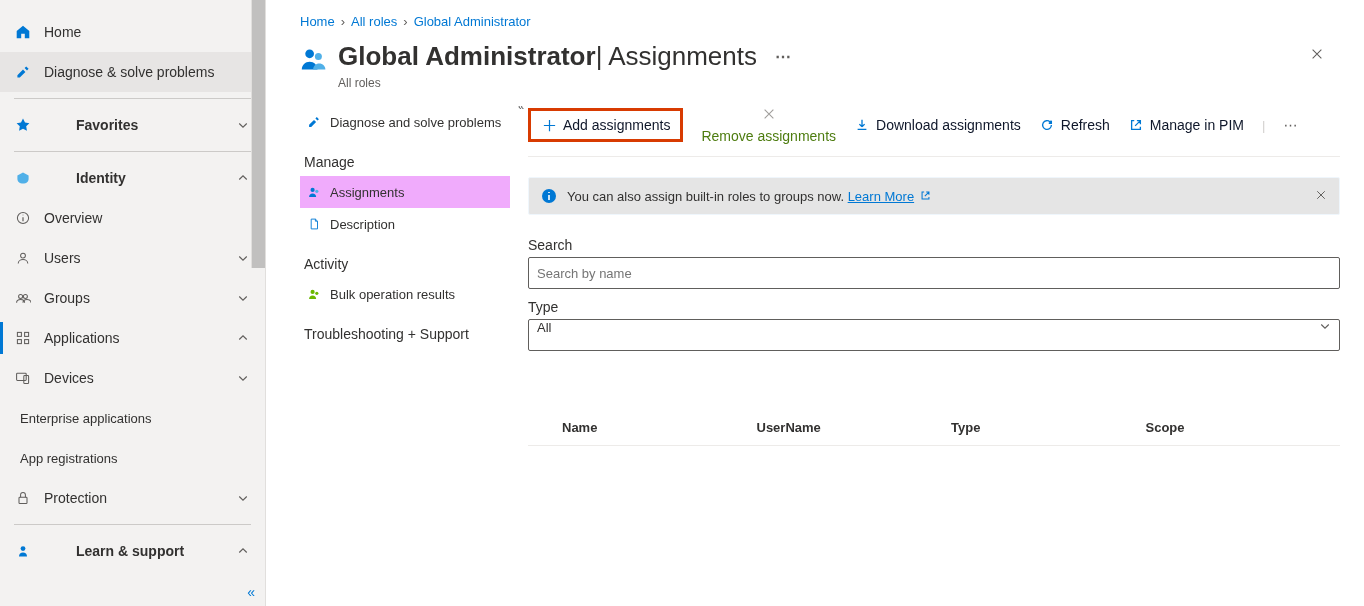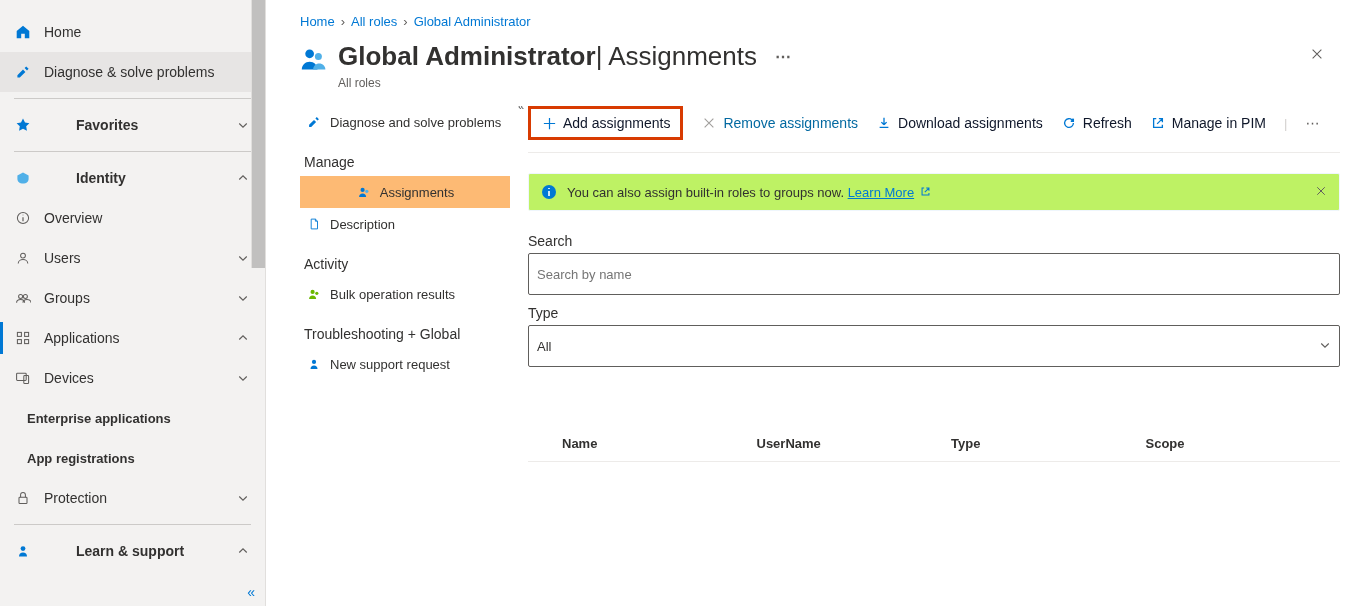--- a/index.html
+++ b/index.html
@@ -7,21 +7,21 @@
 
     
     .sidebar { width: 266px; background: #f3f2f1; height: 606px; position: relative; border-right: 1px solid #e1dfdd; }
     .sidebar-inner { padding-top: 12px; padding-bottom: 40px; }
     .nav-item { display: flex; align-items: center; height: 40px; padding: 0 14px; cursor: pointer; font-size: 14px; color: #323130; position: relative; }
     .nav-item.selected { background: #e7e5e4; font-weight: 400; justify-content: space-between; }
     .nav-item.active-indicator::before { content: ""; position: absolute; left: 0; top: 4px; bottom: 4px; width: 3px; background: #0078d4; }
     .nav-item .icon { width: 18px; height: 18px; margin-right: 12px; display: inline-flex; align-items: center; justify-content: center; color: #605e5c; flex-shrink: 0; }
     .nav-item .label { flex: 1; }
     .nav-item .chevron { width: 14px; height: 14px; color: #605e5c; }
-    .nav-child { padding-left: 27px; font-size: 13px; font-weight: bold; }
+    .nav-child { padding-left: 20px; font-size: 13px; }
     .nav-separator { border: none; border-top: 1px solid #cccac8; margin: 6px 14px; }
     .nav-item.bold { font-weight: 600; gap: 32px; }
     .collapse-btn { position: absolute; bottom: 6px; right: 10px; color: #0078d4; cursor: pointer; font-size: 14px; }
 
     
     .scroll-thumb { position: absolute; right: 0; top: 0; width: 14px; height: 268px; background: #c1c0bf; border-left: 1px solid #e1dfdd; }
 
     
     .main { flex: 1; height: 606px; overflow: hidden; display: flex; flex-direction: column; padding: 2px 0 0 34px; }
 
@@ -36,43 +36,43 @@
     .page-header .subtitle { font-size: 12px; color: #605e5c; margin-top: 4px; }
     .page-header .dots { margin-left: 18px; color: #605e5c; font-size: 16px; cursor: pointer; letter-spacing: 2px; }
     .close-x { margin-left: auto; margin-right: 34px; font-size: 16px; color: #605e5c; cursor: pointer; padding: 6px; }
 
     
     .content-row { display: flex; flex: 1; margin-top: 16px; overflow: hidden; }
     .subnav { width: 228px; flex-shrink: 0; padding-right: 18px; position: relative; }
     .subnav .collapse-arrow { position: absolute; right: 4px; top: -6px; color: #595959; font-size: 11px; cursor: pointer; }
     .subnav-item { display: flex; align-items: center; height: 32px; padding: 0 6px; cursor: pointer; font-size: 13px; }
     .subnav-item .icon { width: 16px; height: 16px; margin-right: 8px; display: inline-flex; align-items: center; justify-content: center; }
-    .subnav-item.selected { background: #fdba74; justify-content: center; }
+    .subnav-item.selected { background: #f0abfc; }
     .subnav-heading { font-weight: 400; font-size: 14px; margin: 16px 0 6px 4px; color: #323130; }
     .subnav-heading:first-child { margin-top: 2px; border-bottom: 1px solid #e1dfdd; padding-bottom: 6px;}
 
     .workpane { flex: 1; padding-right: 24px; overflow: hidden; }
     .toolbar { display: flex; align-items: center; gap: 18px; padding-bottom: 12px; border-bottom: 1px solid #edebe9; margin-bottom: 20px; }
     .toolbar-item { display: flex; align-items: center; gap: 6px; cursor: pointer; font-size: 14px; color: #0f172a; }
-    .toolbar-item.disabled { color: #0369a1; cursor: default; }
+    .toolbar-item.disabled { color: #4d7c0f; cursor: default; flex-direction: column; }
     .toolbar-item .icon { width: 16px; height: 16px; color: #0078d4; display: inline-flex; align-items: center; justify-content: center; }
     .toolbar-item.disabled .icon { color: #a19f9d; }
     .toolbar-item.highlighted { border: 3px solid #d83b01; padding: 6px 10px; }
     .toolbar .pipe { color: #d2d0ce; }
     .toolbar .dots { color: #605e5c; cursor: pointer; letter-spacing: 2px; font-size: 14px; }
 
-    .info-banner { background: #bef264; border: 1px solid #eff6fc; border-radius: 2px; padding: 10px 12px; display: flex; align-items: center; gap: 10px; font-size: 13px; margin-bottom: 22px; position: relative; }
+    .info-banner { background: #e5e5e5; border: 1px solid #eff6fc; border-radius: 2px; padding: 10px 12px; display: flex; align-items: center; gap: 10px; font-size: 13px; margin-bottom: 22px; position: relative; }
     .info-banner .info-icon { color: #0078d4; width: 16px; height: 16px; display: inline-flex; align-items: center; justify-content: center; flex-shrink: 0; }
     .info-banner a { color: #0078d4; text-decoration: underline; cursor: pointer; }
     .info-banner .ext-icon { color: #0078d4; width: 12px; height: 12px; display: inline-flex; margin-left: 2px; }
     .info-banner .dismiss { margin-left: auto; color: #605e5c; cursor: pointer; font-size: 13px; }
 
     .field-label { font-size: 14px; margin-bottom: 4px; }
-    input[type="text"], .select { width: 100%; height: 42px; border: 1px solid #605e5c; border-radius: 2px; padding: 0 8px; font-size: 13px; outline: none; }
-    .select { display: flex; align-items: center; justify-content: space-between; cursor: pointer; }
+    input[type="text"], .select { width: 100%; height: 32px; border: 1px solid #605e5c; border-radius: 2px; padding: 0 8px; font-size: 13px; outline: none; }
+    .select { display: flex; justify-content: space-between; cursor: pointer; }
     .filter-block { margin-bottom: 10px; }
 
     .table { margin-top: 14px; }
     .table-header { display: flex; border-bottom: 1px solid #edebe9; padding: 8px 0 10px 34px; font-size: 13px; font-weight: 600; }
     .table-header div { flex: 1; margin-top: 47px; }
   </style>
 </head>
 <body>
 
 <nav class="sidebar">
@@ -286,30 +286,21 @@
       <div class="subnav-item">
         <span class="icon">
             <svg viewBox="0 0 20 20" width="14" height="14" fill="#6bb700">
               <circle cx="8" cy="7" r="3"></circle>
               <circle cx="14" cy="9" r="2.3"></circle>
               <path d="M3 17c0-3 2-5 5-5s5 2 5 5z"></path>
             </svg>
           </span>
         <span>Bulk operation results</span>
       </div>
-      <div class="subnav-heading">Troubleshooting + Global</div>
-      <div class="subnav-item">
-        <span class="icon">
-            <svg viewBox="0 0 20 20" width="14" height="14" fill="#0078d4">
-              <circle cx="10" cy="7" r="3"></circle>
-              <path d="M5 17c0-3 2-5 5-5s5 2 5 5z"></path>
-            </svg>
-          </span>
-        <span>New support request</span>
-      </div>
+      <div class="subnav-heading">Troubleshooting + Support</div>
     </div>
 
     <div class="workpane">
       <div class="toolbar">
         <div class="toolbar-item highlighted">
           <span class="icon">
               <svg viewBox="0 0 16 16" width="15" height="15" fill="none" stroke="#0078d4" stroke-width="1.3">
                 <path d="M8 2v12M2 8h12"></path>
               </svg>
             </span>

